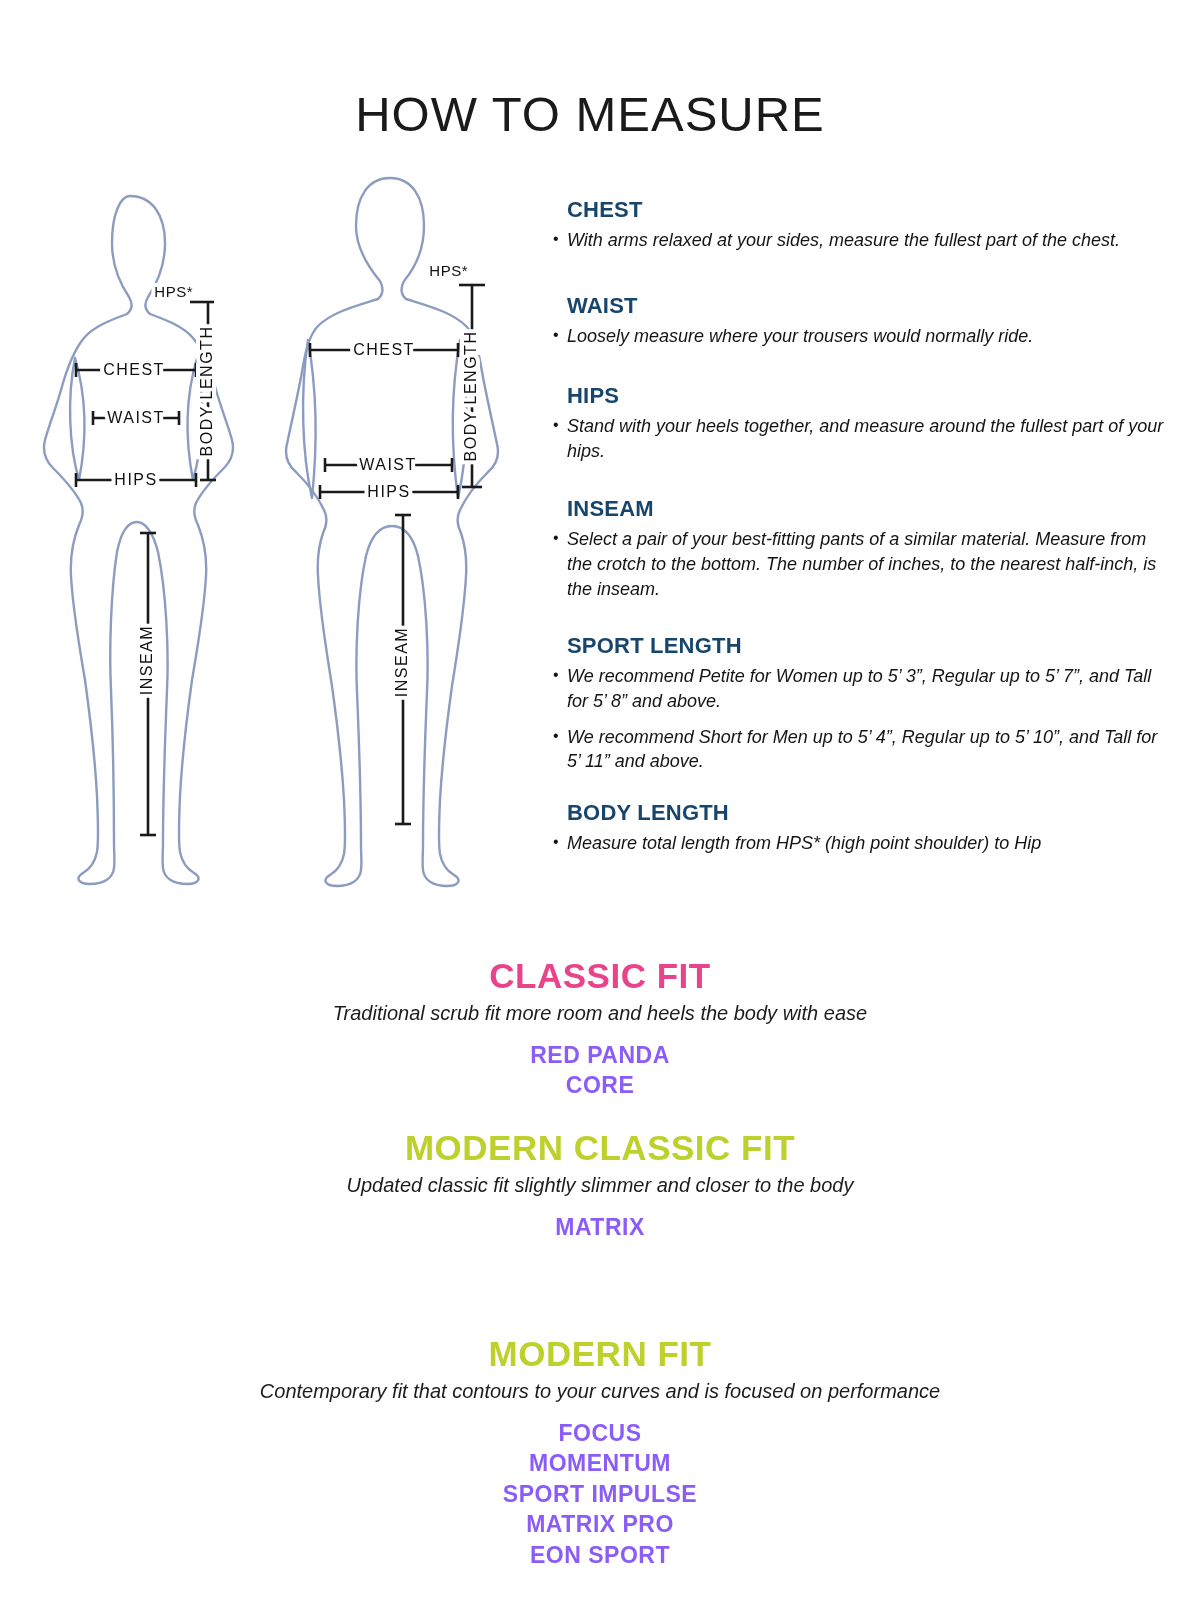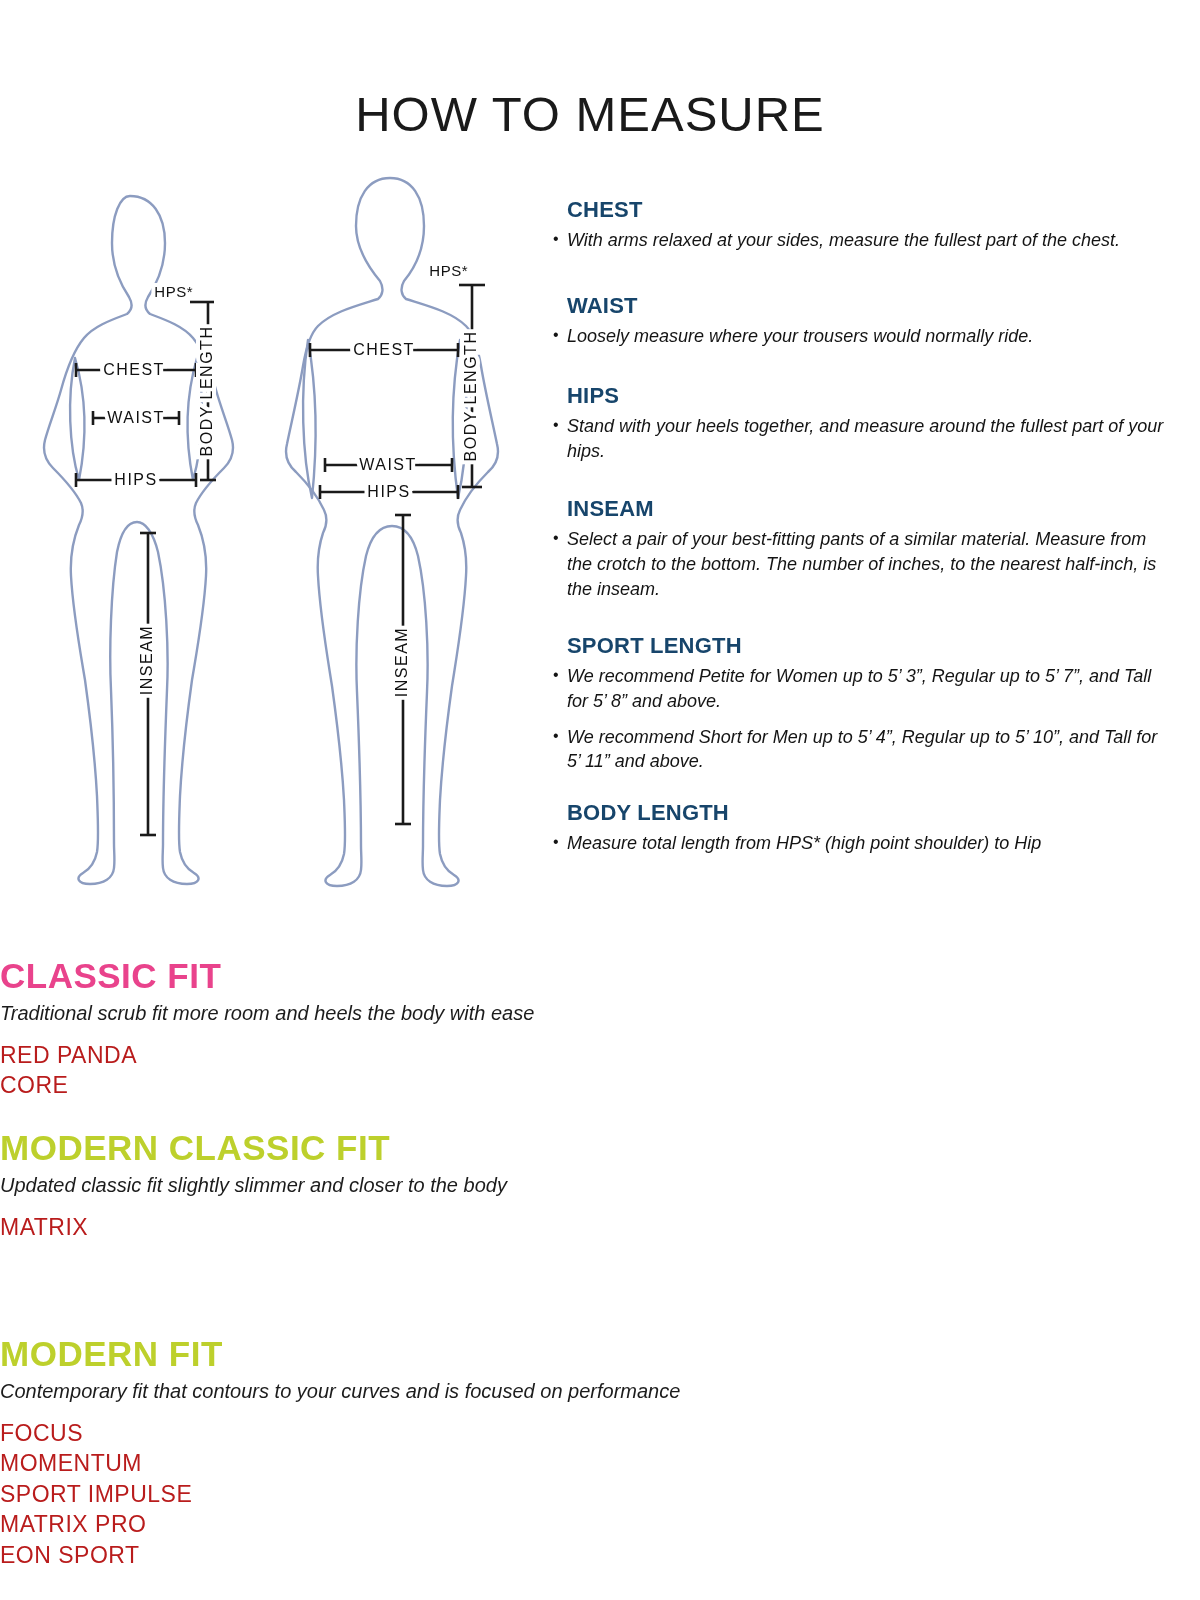--- a/index.html
+++ b/index.html
@@ -34,26 +34,26 @@
   }
   .bullet + .bullet { margin-top:11px; }
   .bullet::before { content:"•"; position:absolute; left:2px; font-style:normal; font-size:16px; }
   #sec-chest { top:27px; }
   #sec-waist { top:123px; }
   #sec-hips  { top:213px; }
   #sec-inseam { top:326px; }
   #sec-inseam-length { top:463px; }
   #sec-body-length { top:630px; }
   
-  .fit-block { position:absolute; left:0; width:1200px; text-align:left; }
+  .fit-block { position:absolute; left:0; width:1200px; text-align:center; }
   .fit-heading { font-size:35px; font-weight:bold; letter-spacing:0.5px; line-height:1.05; }
   .fit-heading.pink  { color:#e9438c; }
   .fit-heading.green { color:#bdd02c; }
   .fit-sub { margin-top:7px; font-size:20px; font-style:italic; color:#1c1c1c; }
-  .fit-list { margin-top:15px; font-size:23px; font-weight:normal; color:#b91c1c;
+  .fit-list { margin-top:15px; font-size:23px; font-weight:bold; color:#8b5cf6;
               letter-spacing:0.5px; line-height:1.33; }
   #fit-classic { top:958px; }
   #fit-modern-classic { top:1130px; }
   #fit-modern { top:1336px; }
 </style>
 </head>
 <body>
 
 <h1 class="page-title">HOW TO MEASURE</h1>
 

